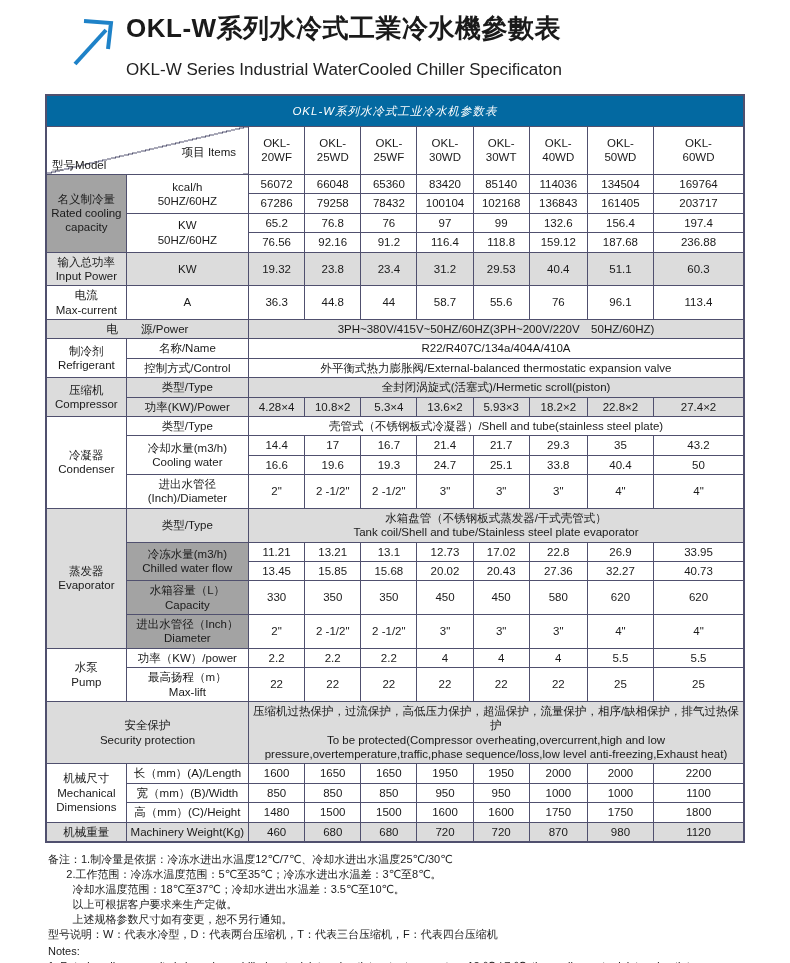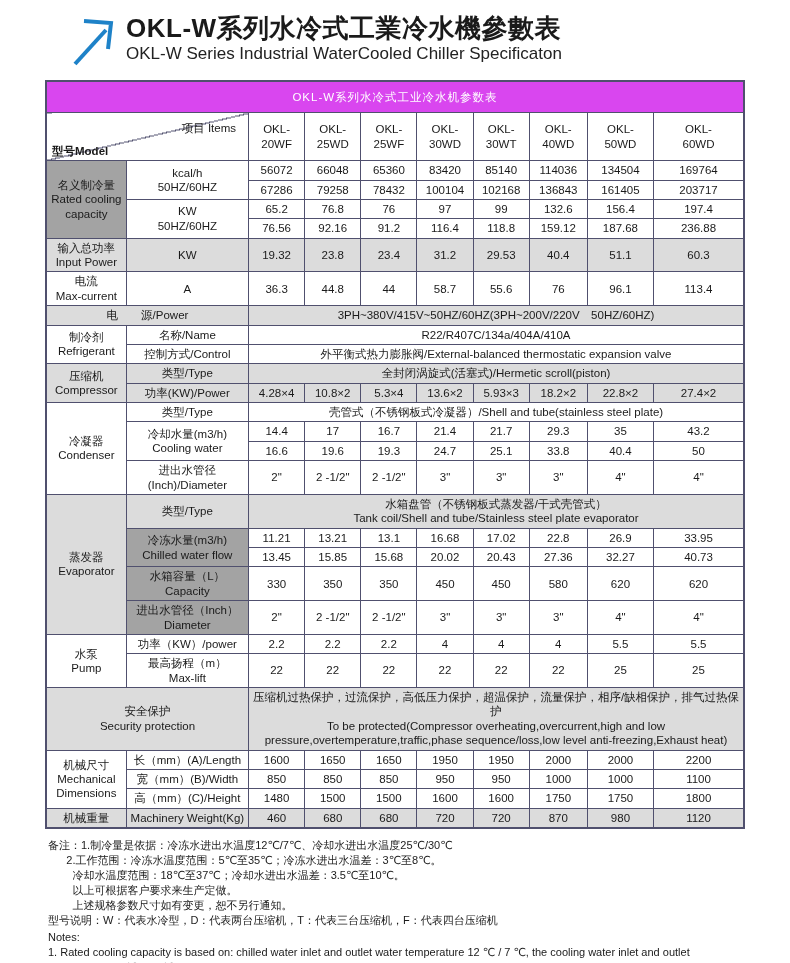--- a/index.html
+++ b/index.html
@@ -4,47 +4,47 @@
 <style>
   html,body { margin:0; padding:0; }
   body {
     width:790px; height:963px; background:#ffffff; overflow:hidden;
     font-family:"Liberation Sans","DejaVu Sans",sans-serif; color:#1a1a1a;
   }
   
   .page-header { display:flex; align-items:flex-start; padding:14px 0 0 70px; }
   .logo { width:48px; height:52px; margin-right:8px; flex:none; }
   .title-zh { font-size:26px; font-weight:bold; margin:0; line-height:1.15; letter-spacing:0.5px; }
-  .title-en { font-size:17px; font-weight:normal; color:#222; margin-top:0; }
+  .title-en { font-size:17px; font-weight:normal; color:#222; margin-top:16px; }
 
   
   table.spec {
     border-collapse:collapse; table-layout:fixed; width:700px;
     margin:14px 0 0 45px; border:2px solid #50506e;
   }
   table.spec th, table.spec td {
     border:1px solid #50506e; font-size:11.5px; font-weight:normal;
     text-align:center; vertical-align:middle; padding:2px 1px;
     white-space:pre-line; line-height:1.25; overflow:hidden;
   }
   .titlebar {
-    background:#d946ef; color:#ffffff; font-size:17px; font-weight:bold;
-    height:26px; letter-spacing:1px;
+    background:#0369a1; color:#ffffff; font-size:17px; font-weight:bold;
+    height:26px; letter-spacing:1px;font-style:italic;
   }
   tr.gray > th, tr.gray > td { background:#dcdcdc; }
   th.gray, td.gray { background:#a3a3a3; }
   td.left { text-align:left; padding:2px 6px;margin-left:21px; }
   .modelrow th { height:32px; }
   .corner {
     position:relative;
     background-image:linear-gradient(to bottom right,
       transparent 49.4%, #50506e 49.4%, #50506e 50.6%, transparent 50.6%);
   }
-  .corner .c-model { position:absolute; left:5px; bottom:2px;font-weight:bold; }
-  .corner .c-items { position:absolute; right:12px; top:8px; }
+  .corner .c-model { position:absolute; left:5px; bottom:2px; }
+  .corner .c-items { position:absolute; right:12px; top:18px; }
 
   
   .notes { margin:9px 6px 0 48px; width:700px; font-size:11px; line-height:1.36; white-space:pre-wrap; }
   .notes.en { margin-top:2px; }
 </style>
 </head>
 <body>
 
 <div class="page-header">
   <svg class="logo" viewBox="0 0 48 52">
@@ -256,21 +256,21 @@
       <th>类型/Type</th>
       <td colspan="8">水箱盘管（不锈钢板式蒸发器/干式壳管式）
 Tank coil/Shell and tube/Stainless steel plate evaporator</td>
     </tr>
     <tr>
       <th class="gray" rowspan="2">冷冻水量(m3/h)
 Chilled water flow</th>
     <td>11.21</td>
         <td>13.21</td>
         <td>13.1</td>
-        <td>16.68</td>
+        <td>12.73</td>
         <td>17.02</td>
         <td>22.8</td>
         <td>26.9</td>
         <td>33.95</td>
       </tr>
     <tr>
         <td>13.45</td>
         <td>15.85</td>
         <td>15.68</td>
         <td>20.02</td>

